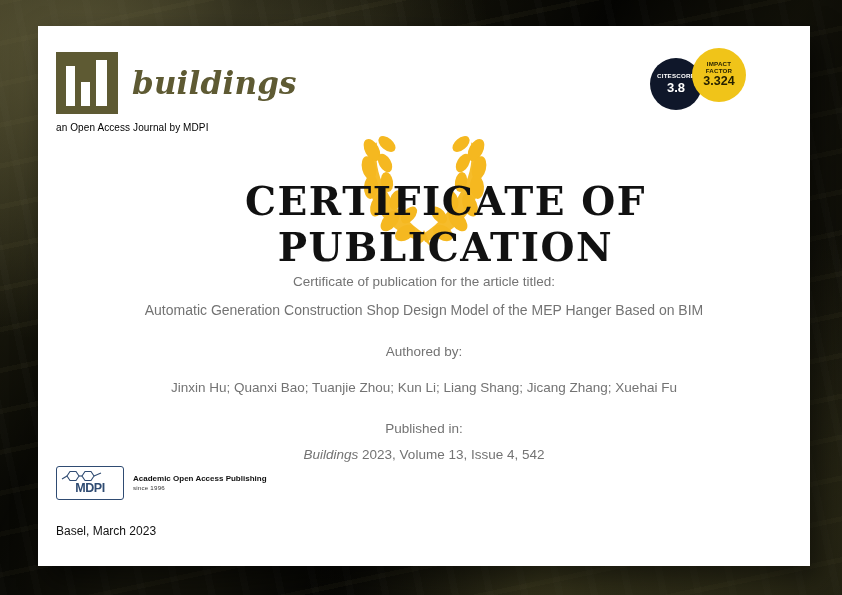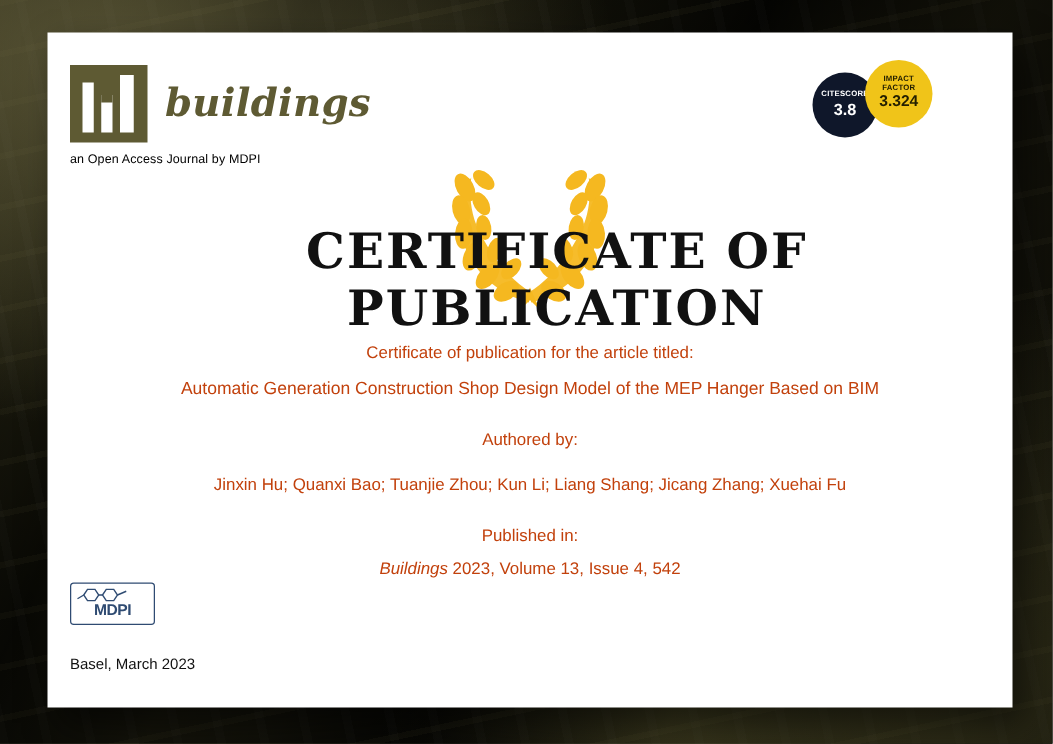--- a/index.html
+++ b/index.html
@@ -163,21 +163,21 @@
     color: #111111;
     padding-left: 43px;
   }
 
   
   .body-block {
     position: absolute;
     left: 0; top: 248px;
     width: 100%;
     text-align: center;
-    color: #c2410c;
+    color: #737373;
   }
   .line-caption {
     font-size: 13.5px;
     margin-bottom: 13px;
   }
   .line-article {
     font-size: 14px;
     margin-bottom: 26px;
   }
   .line-authored {
@@ -342,17 +342,21 @@
         <g fill="none" stroke="#2f4b72" stroke-width="1.1">
           <polygon points="6,6 9,1.5 15,1.5 18,6 15,10.5 9,10.5"></polygon>
           <polygon points="21,6 24,1.5 30,1.5 33,6 30,10.5 24,10.5"></polygon>
           <line x1="18" y1="6" x2="21" y2="6"></line>
           <line x1="33" y1="6" x2="40" y2="3"></line>
           <line x1="6" y1="6" x2="1" y2="9"></line>
         </g>
       </svg>
       <div class="mdpi-text">MDPI</div>
     </div>
+    <div class="mdpi-tag">
+      <div class="t1">Academic Open Access Publishing</div>
+      <div class="t2">since 1996</div>
+    </div>
   </div>
 
   <div class="footer-place">Basel, March 2023</div>
 
 </div>
 
 </body></html>

